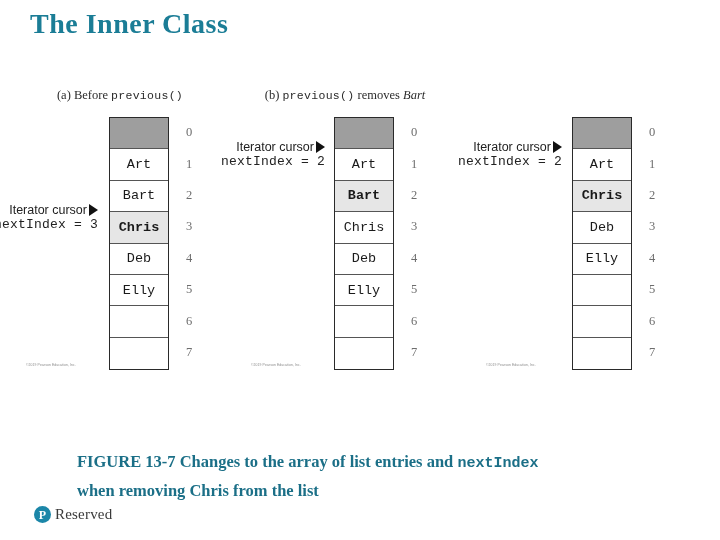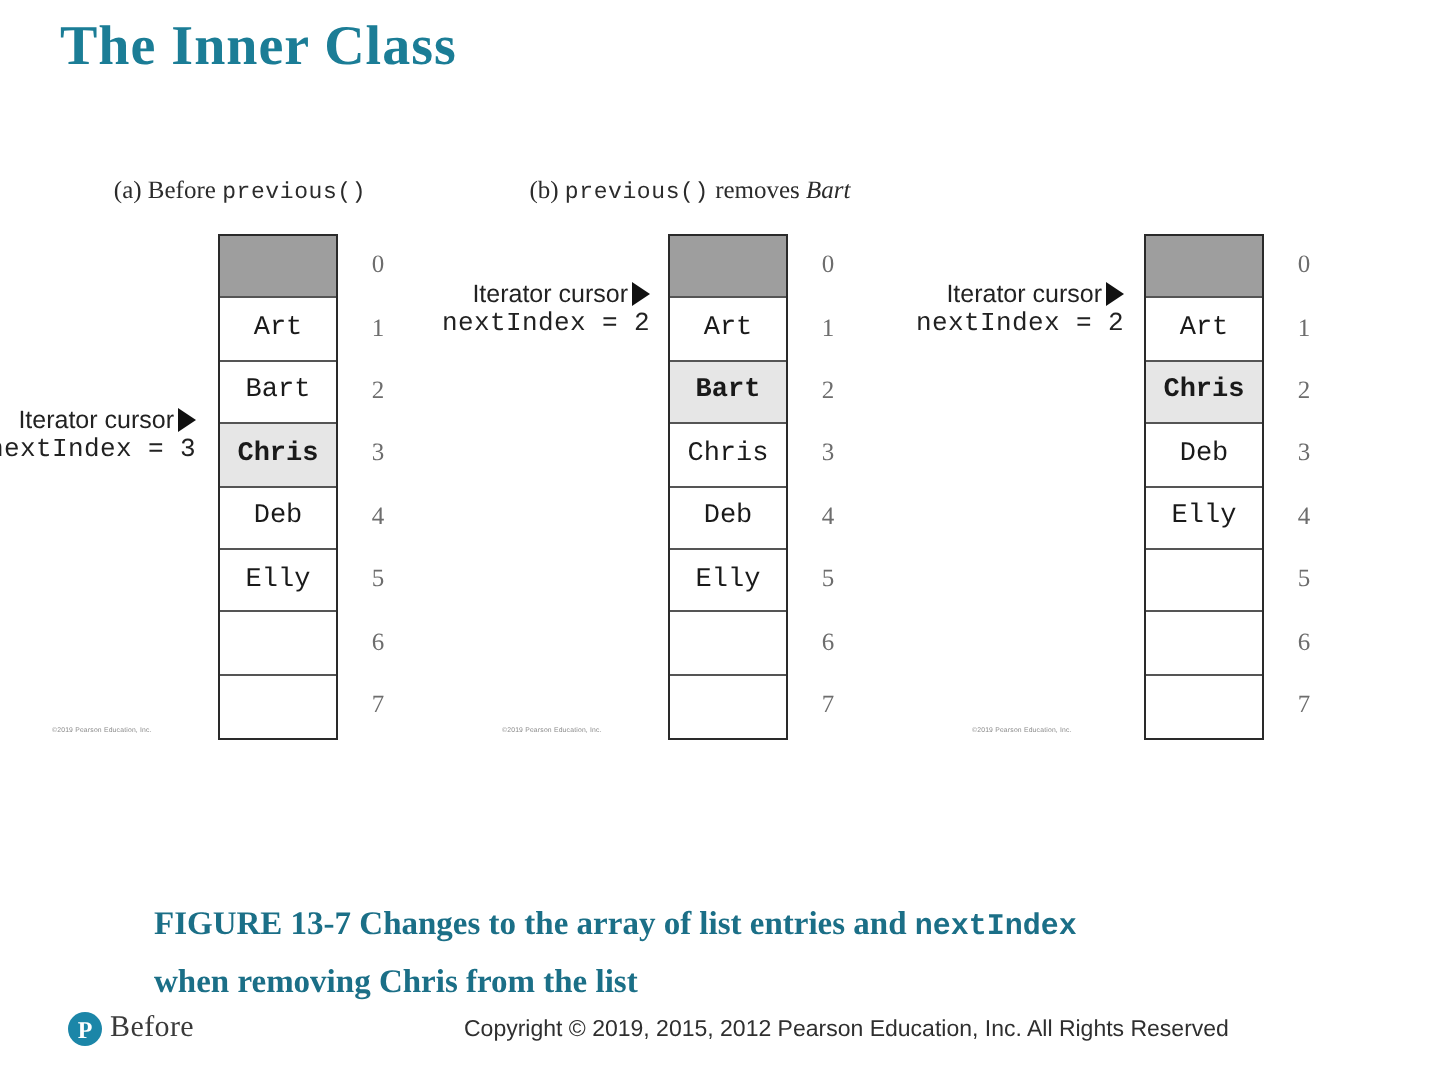--- a/index.html
+++ b/index.html
@@ -337,16 +337,15 @@
     <div class="attribution">©2019 Pearson Education, Inc.</div>
   </div>
 
 </div>
 
 <div id="figure-caption"><span>FIGURE 13-7 Changes to the array of list entries and </span><span class="mono">nextIndex</span><br><span>when removing Chris from the list</span></div>
 
 <div id="footer">
   <div id="pearson-logo">
     <div class="p-circle">P</div>
-    <div class="p-word">Before</div>
+    <div class="p-word">Reserved</div>
   </div>
-  <div id="copyright">Copyright © 2019, 2015, 2012 Pearson Education, Inc. All Rights Reserved</div>
 </div>
 
 </body></html>

